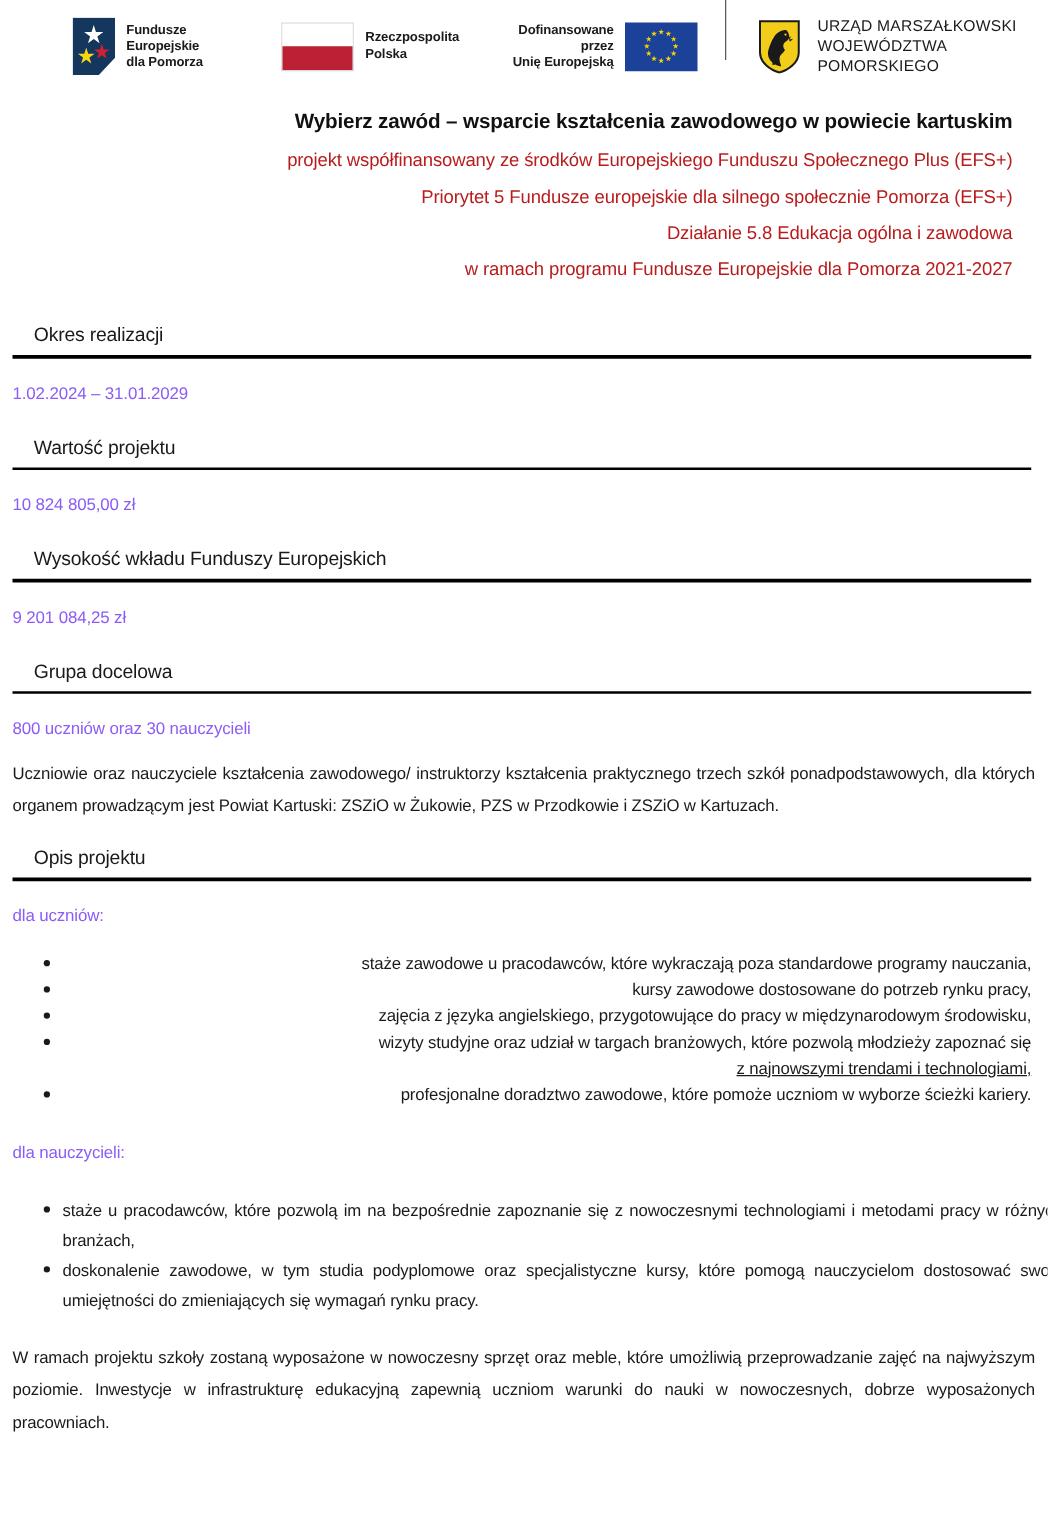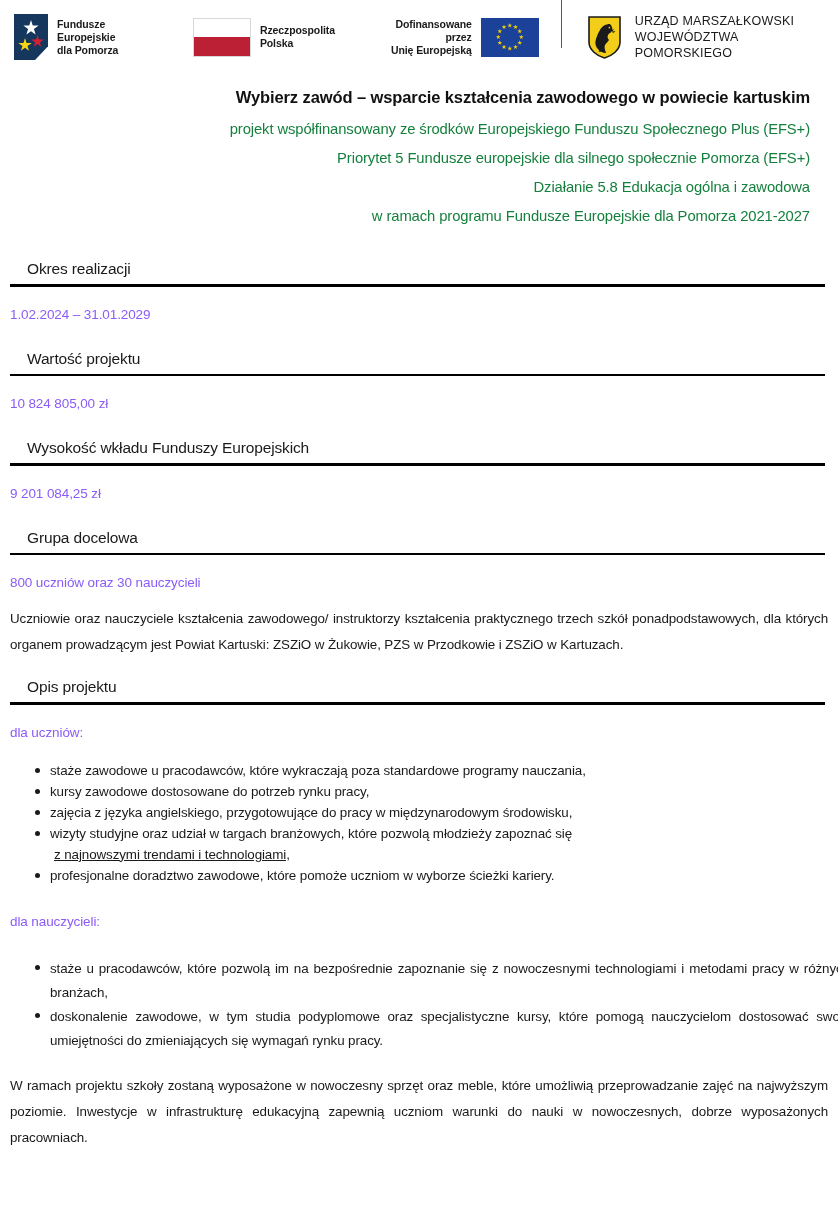--- a/index.html
+++ b/index.html
@@ -15,20 +15,21 @@
     overflow: hidden;
     position: relative;
   }
 
   
   .logo-bar {
     display: flex;
     height: 74px;
     padding: 0 0 0 14px;
     box-sizing: border-box;
+    margin-left: 44px;
   }
   .logo-block {
     display: flex;
     align-items: center;
   }
   .logo-caption {
     font-size: 10.5px;
     line-height: 13px;
     font-weight: bold;
     color: #1a1a1a;
@@ -140,21 +141,21 @@
   }
   .doc-title {
     font-size: 16.5px;
     font-weight: bold;
     color: #111111;
     margin: 0 0 14px 0;
     letter-spacing: -0.1px;
   }
   .subtitle {
     font-size: 14.8px;
-    color: #15803d;
+    color: #b91c1c;
     margin: 0 0 13px 0;
     letter-spacing: -0.1px;
   }
   .subtitle:last-child { margin-bottom: 0; }
 
   
   .content {
     padding: 0 13px 0 10px;
   }
   .section-head {
@@ -188,20 +189,21 @@
     padding: 0;
     list-style: none;
   }
   ul.bullets li {
     position: relative;
     padding-left: 40px;
     font-size: 13.4px;
     line-height: 21px;
     color: #1a1a1a;
     letter-spacing: -0.1px;
+    text-align: right;
   }
   ul.bullets li .dot {
     position: absolute;
     left: 25px;
     top: 8px;
     width: 5px;
     height: 5px;
     border-radius: 50%;
     background: #1a1a1a;
   }

